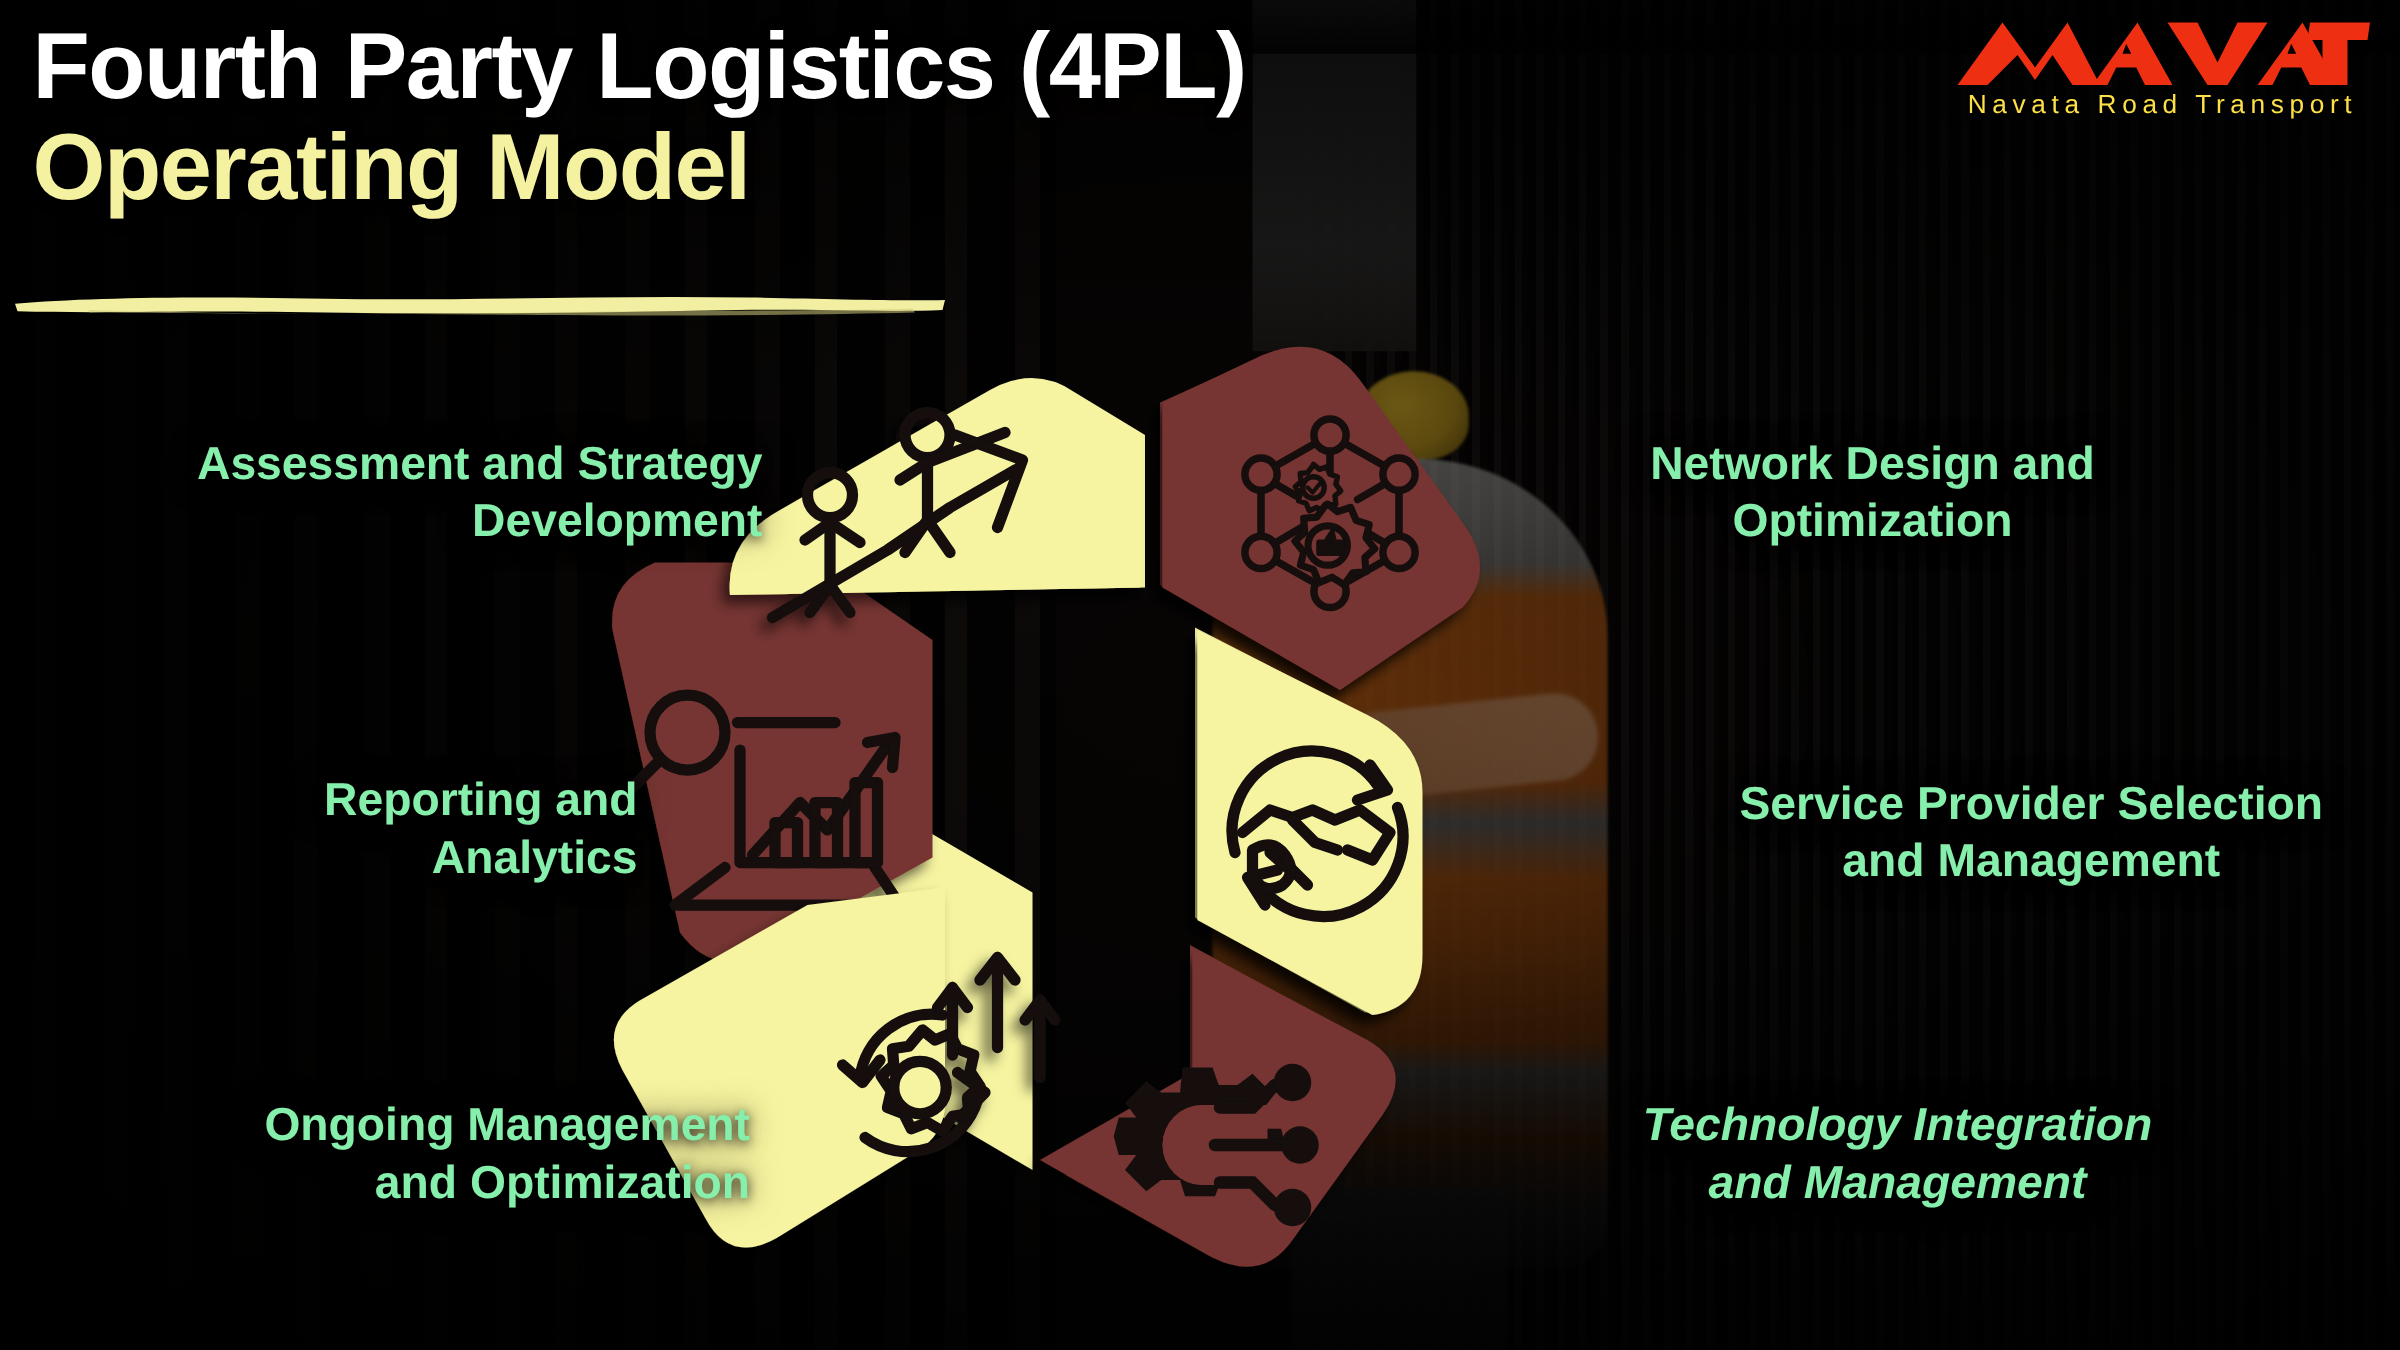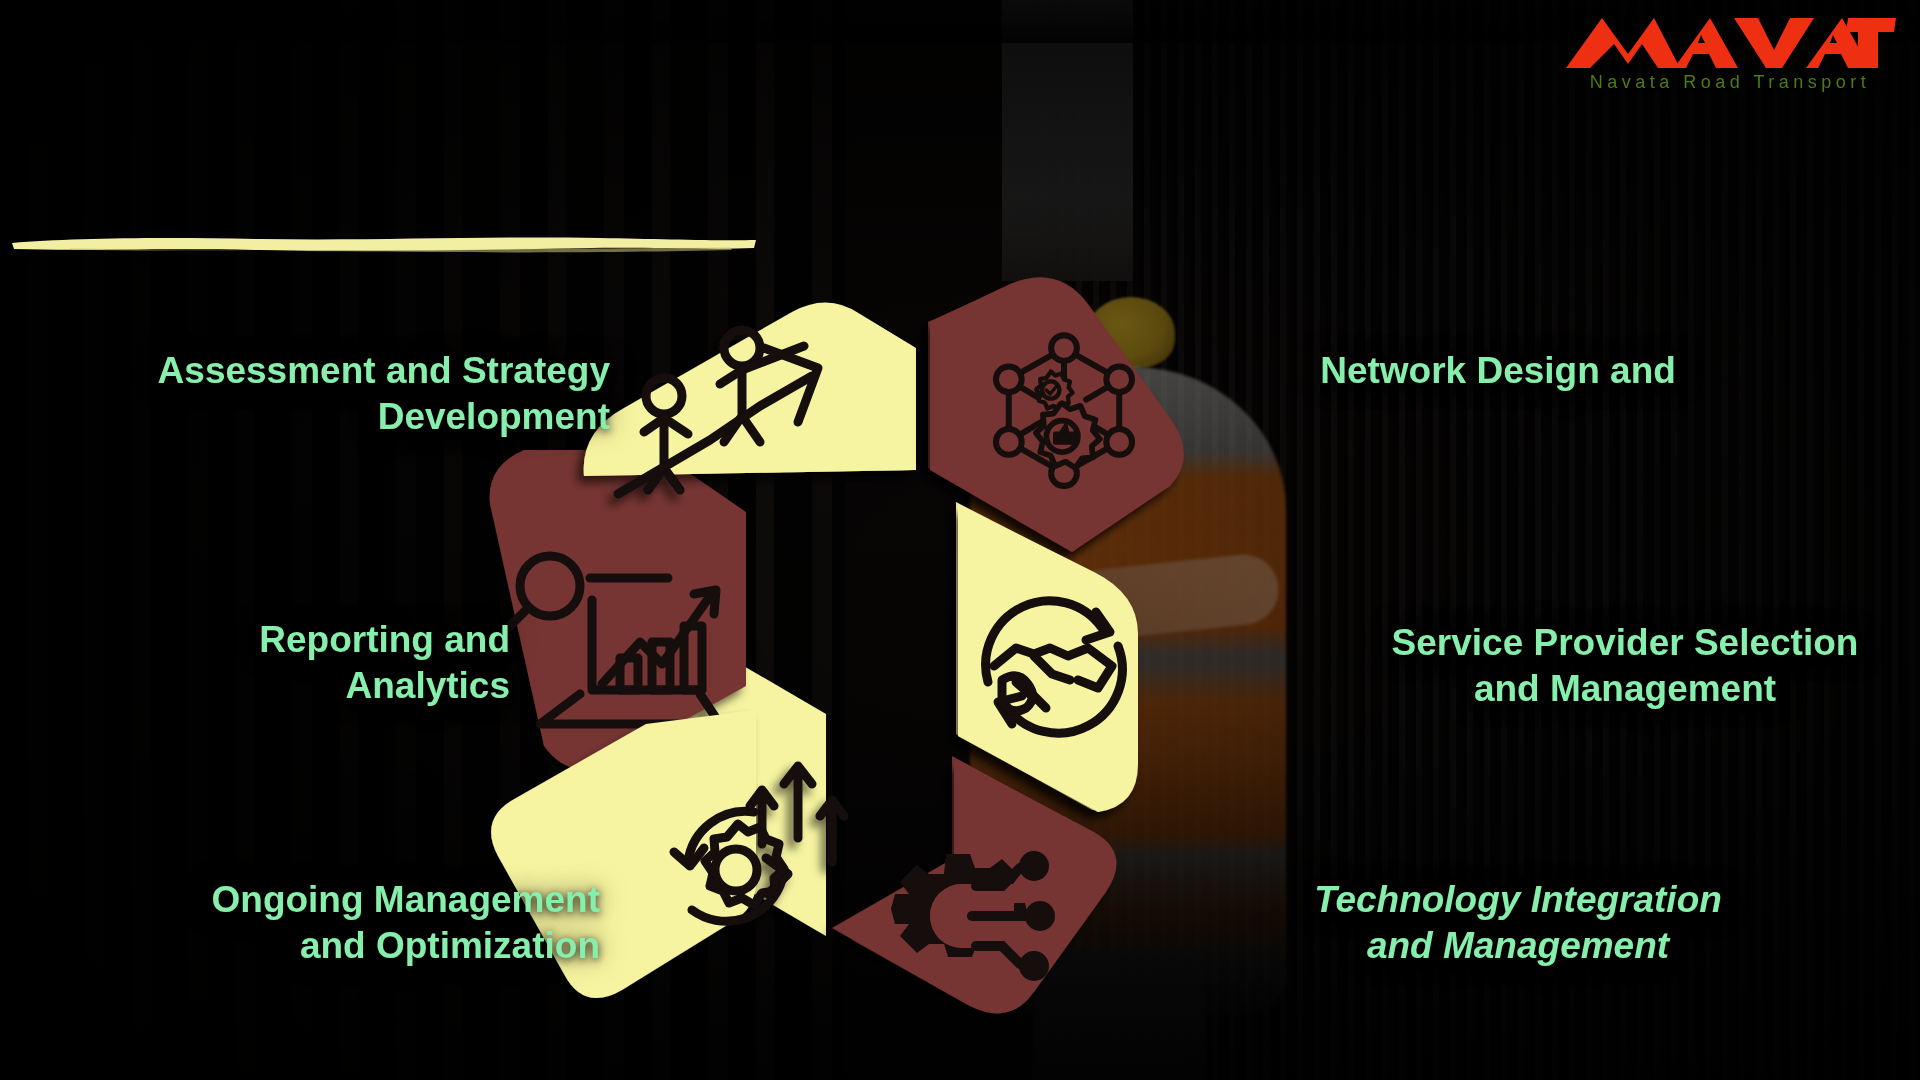--- a/index.html
+++ b/index.html
@@ -132,23 +132,23 @@
   .logo {
     position: absolute;
     right: 22px; top: 10px;
     width: 336px; height: 96px;
     text-align: center;
   }
   .logo-mark { display: block; width: 336px; height: 66px; }
   .logo-text {
     display: block;
     margin-top: -4px;
-    font-size: 18px;
+    font-size: 21px;
     letter-spacing: 4.5px;
-    color: #4d7c0f;
+    color: #fde047;
     font-weight: 400;
     text-shadow: 0 1px 2px rgba(0,0,0,.9);
   }
 
   
   .cycle {
     position: absolute;
     left: 560px; top: 290px;
     width: 760px; height: 720px;
   }
@@ -183,20 +183,24 @@
   <div class="bg-layer bg-ribs"></div>
   <div class="bg-layer bg-corridor"></div>
   <div class="bg-layer worker-helmet"></div>
   <div class="bg-layer worker-body"></div>
   <div class="bg-layer worker-arm"></div>
   <div class="bg-layer worker-legs"></div>
   <div class="bg-layer bg-floor"></div>
   <div class="bg-layer bg-darken"></div>
   <div class="bg-layer bg-leftshade"></div>
 
+  <div class="title-block">
+    <h1 class="title-line1">Fourth Party Logistics (4PL)</h1>
+    <h1 class="title-line2">Operating Model</h1>
+  </div>
 
   <svg class="title-underline" viewBox="0 0 748 22" preserveAspectRatio="none">
     <path d="M2,11 C60,6 150,5 250,7 C360,9 470,4 590,6 C650,7 710,9 746,8
              L744,16 C700,18 640,15 580,16 C470,18 360,20 250,18
              C150,16 70,19 4,17 Z" fill="#f2efa2"></path>
     <path d="M60,16 C160,19 300,20 420,18 C520,16 640,17 720,15 L722,18
              C640,20 520,21 420,20 C300,19 160,19 62,18 Z" fill="#cfcb7c" opacity=".55"></path>
   </svg>
 
   <div class="logo">
@@ -426,20 +430,21 @@
     <div>Analytics</div>
   </div>
 
   <div class="label left lbl-ongoing">
     <div>Ongoing Management</div>
     <div>and Optimization</div>
   </div>
 
   <div class="label right lbl-network">
     <div>Network Design and</div>
+    <div>Optimization</div>
   </div>
 
   <div class="label right lbl-service">
     <div>Service Provider Selection</div>
     <div>and Management</div>
   </div>
 
   <div class="label right lbl-technology">
     <div>Technology Integration</div>
     <div>and Management</div>

